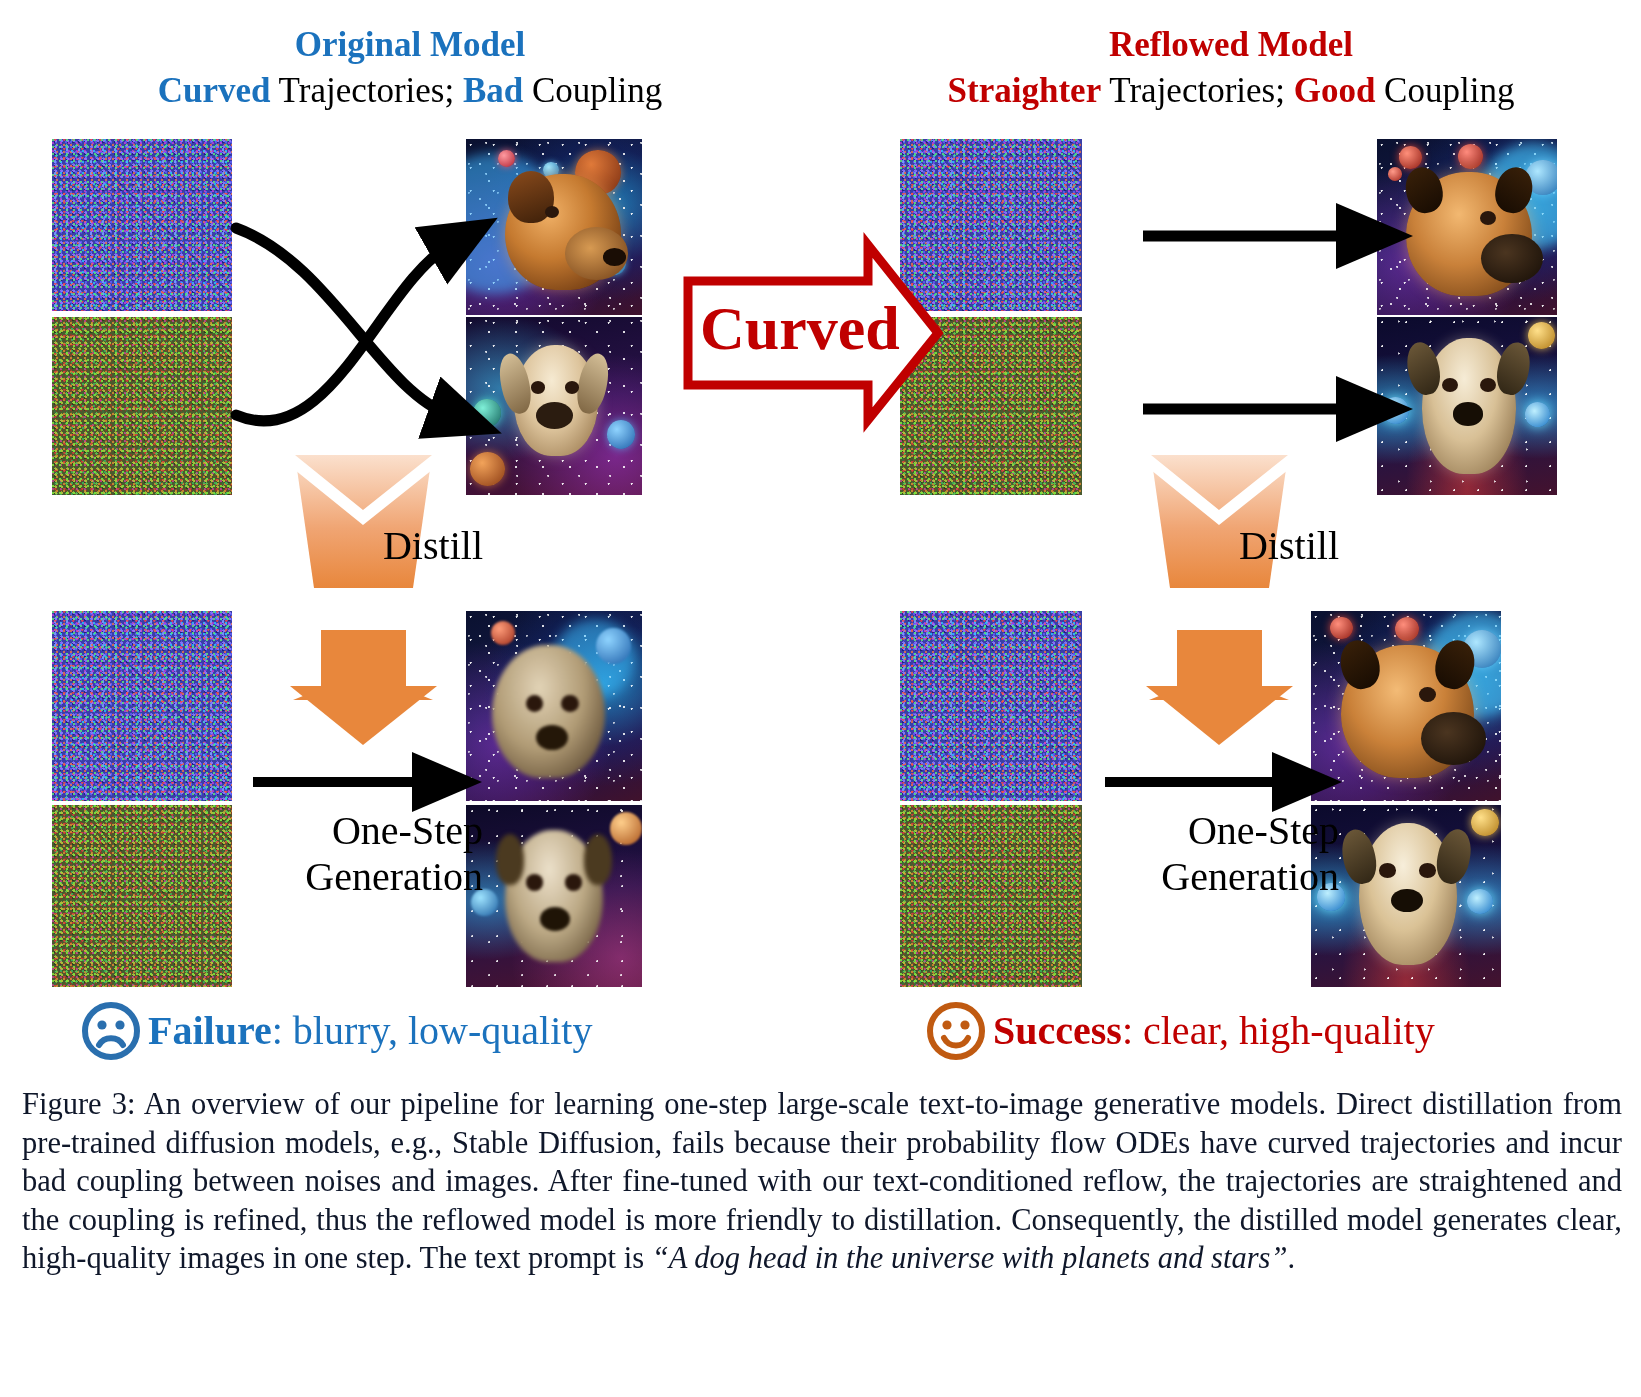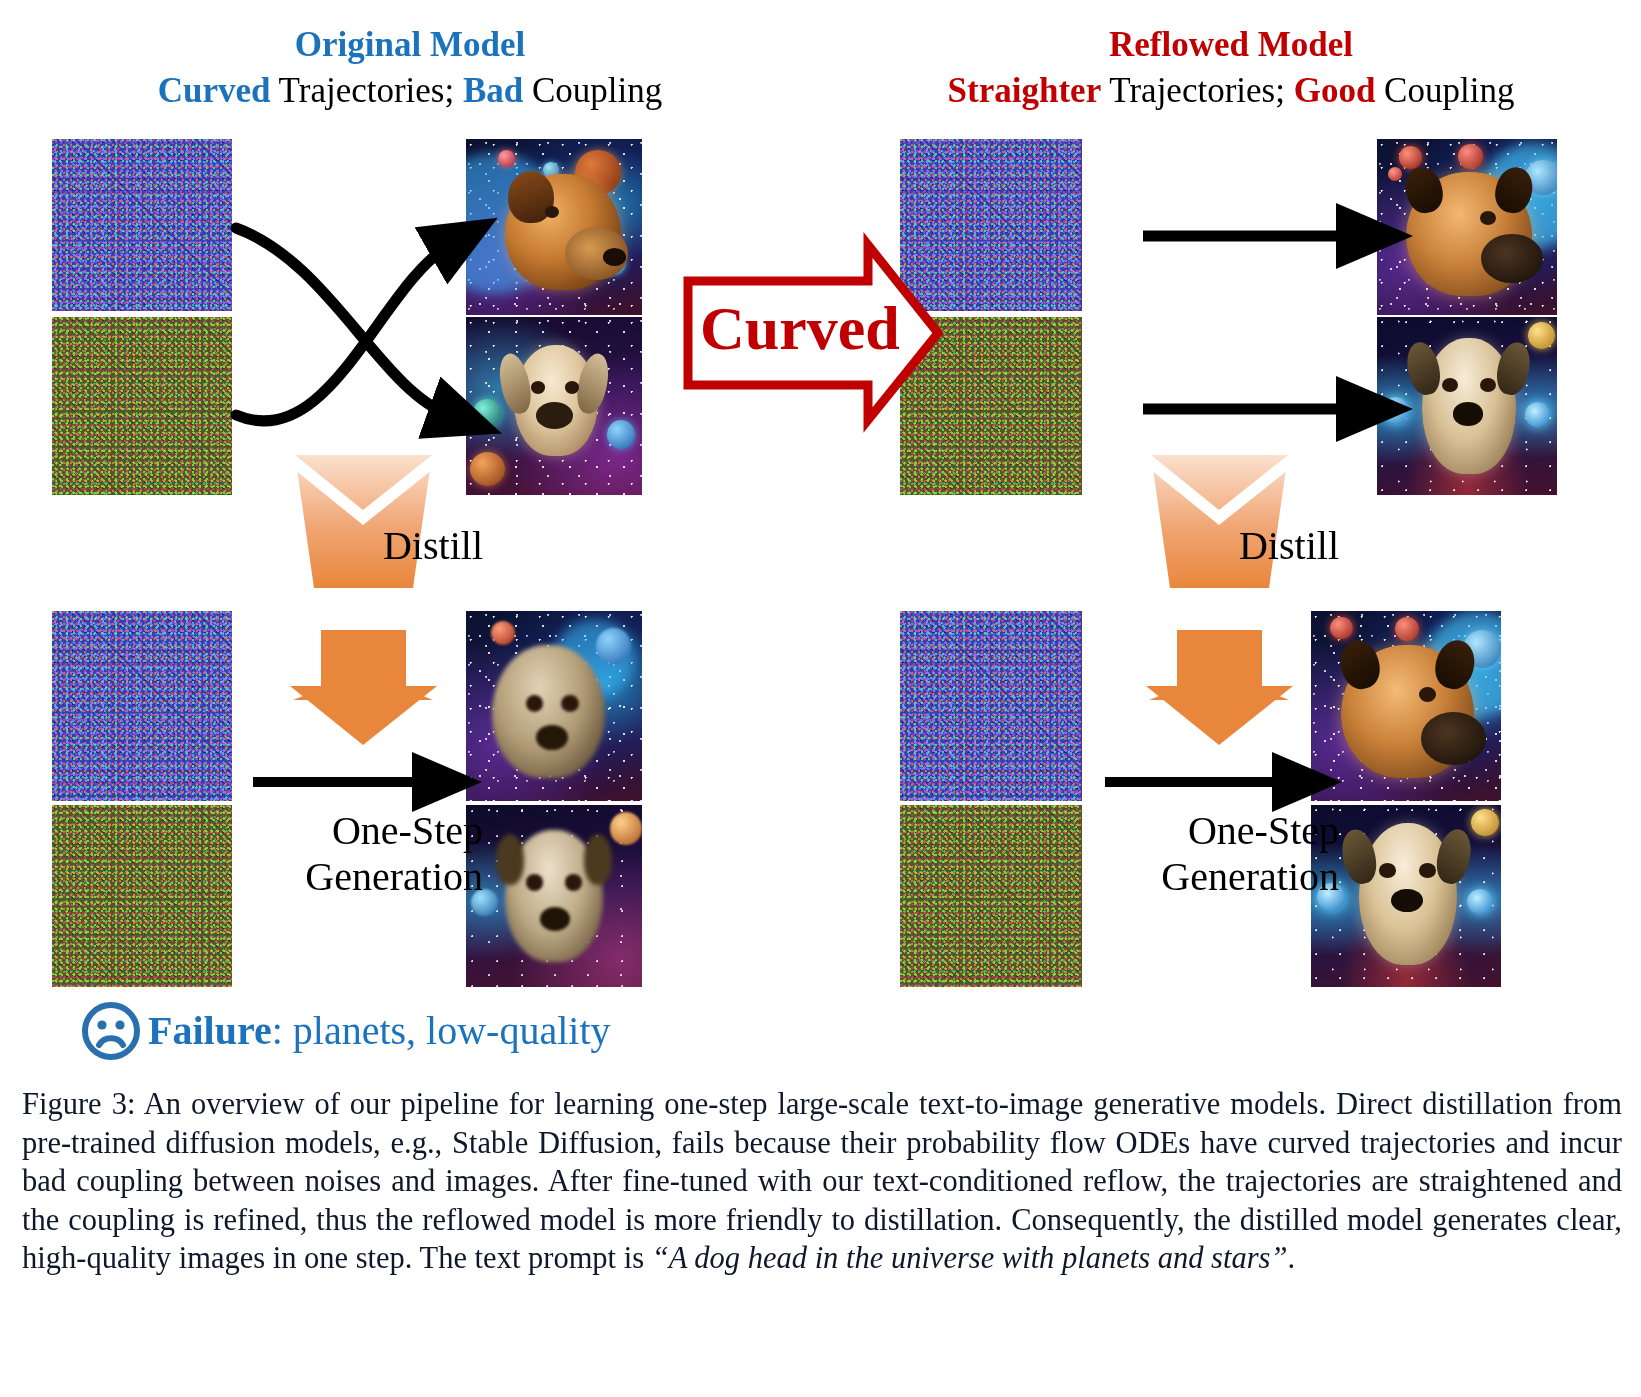--- a/index.html
+++ b/index.html
@@ -321,21 +321,30 @@
     <span>Generation</span>
   </div>
 
   <div class="verdict" style="left:80px;top:1000px;">
     <svg class="face" width="62" height="62" viewBox="0 0 62 62">
       <circle cx="31" cy="31" r="26" fill="none" stroke="#2a6fae" stroke-width="6"></circle>
       <circle cx="22" cy="25" r="4.6" fill="#2a6fae"></circle>
       <circle cx="40" cy="25" r="4.6" fill="#2a6fae"></circle>
       <path d="M19,45 C24,36 38,36 43,45" fill="none" stroke="#2a6fae" stroke-width="6" stroke-linecap="round"></path>
     </svg>
-    <span class="txt" style="color:#1b72bd;"><b>Failure</b><span>: planets, low-quality</span></span>
-  </div>
-
+    <span class="txt" style="color:#1b72bd;"><b>Failure</b><span>: blurry, low-quality</span></span>
+  </div>
+
+  <div class="verdict" style="left:925px;top:1000px;">
+    <svg class="face" width="62" height="62" viewBox="0 0 62 62">
+      <circle cx="31" cy="31" r="26" fill="none" stroke="#c05a11" stroke-width="6"></circle>
+      <circle cx="22" cy="25" r="4.6" fill="#c05a11"></circle>
+      <circle cx="40" cy="25" r="4.6" fill="#c05a11"></circle>
+      <path d="M19,38 C24,48 38,48 43,38" fill="none" stroke="#c05a11" stroke-width="6" stroke-linecap="round"></path>
+    </svg>
+    <span class="txt" style="color:#c00000;"><b>Success</b><span>: clear, high-quality</span></span>
+  </div>
 
   <div class="caption">
     <span>Figure 3:</span><span> An overview of our pipeline for learning one-step large-scale text-to-image generative models. Direct distillation from pre-trained diffusion models, e.g., Stable Diffusion, fails because their probability flow ODEs have curved trajectories and incur bad coupling between noises and images.  After fine-tuned with our text-conditioned reflow, the trajectories are straightened and the coupling is refined, thus the reflowed model is more friendly to distillation. Consequently, the distilled model generates clear, high-quality images in one step. The text prompt is </span><i>“A dog head in the universe with planets and stars”</i><span>.</span>
   </div>
 
 </div>
 
 </body></html>

